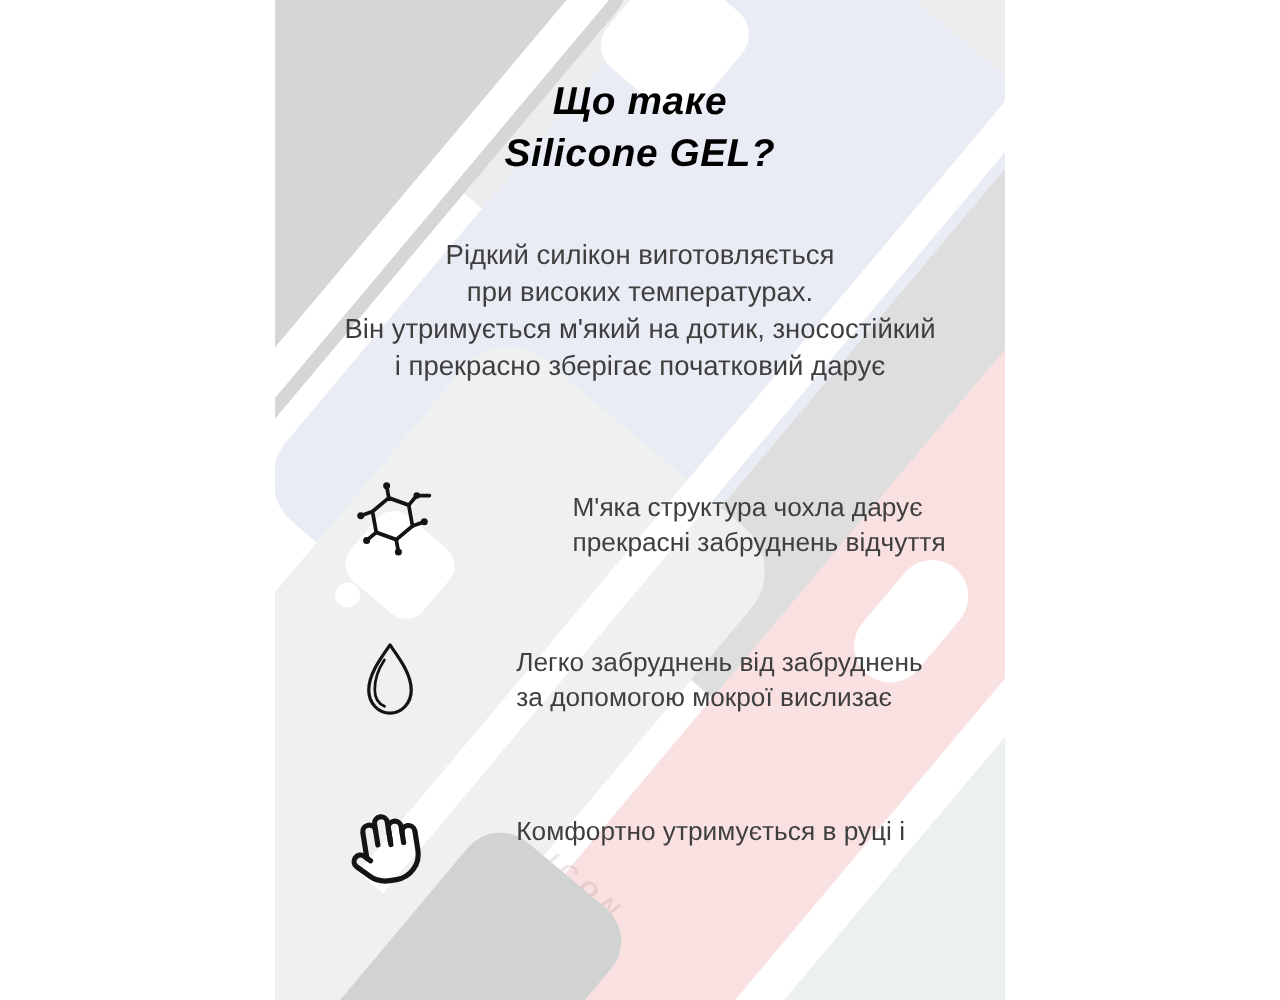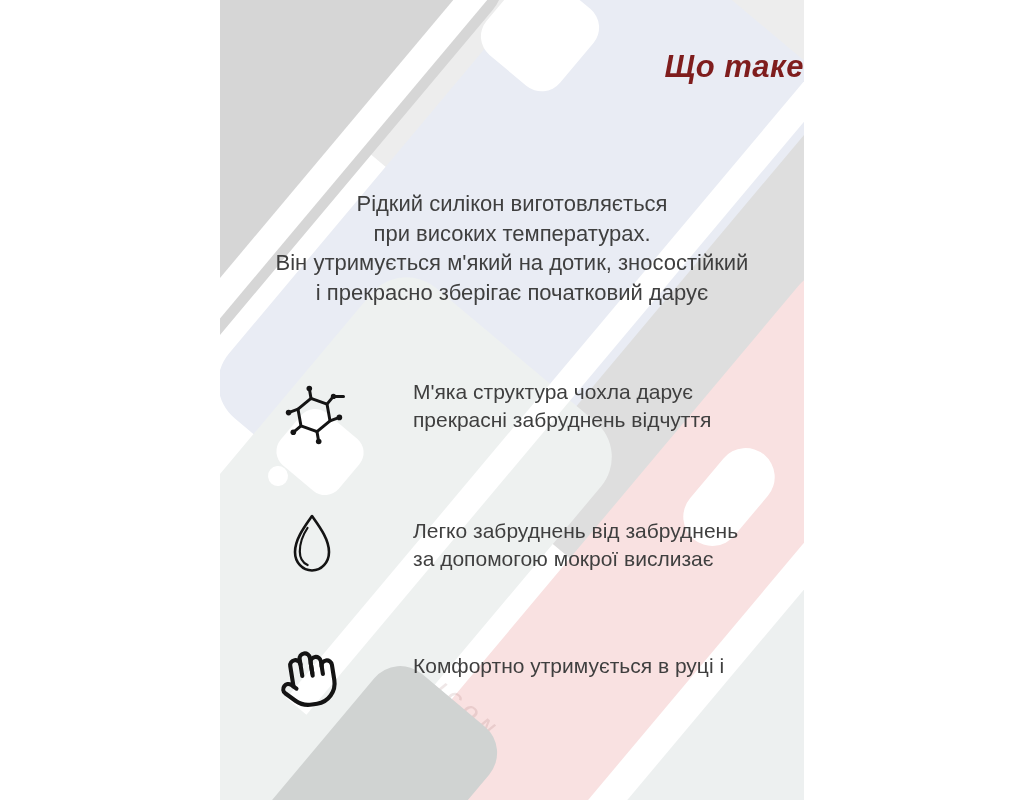--- a/index.html
+++ b/index.html
@@ -28,27 +28,27 @@
 
   .stripe{position:absolute;width:26px;height:1100px;background:#ffffff;transform:rotate(40deg);}
   .stripe-a{left:82px;top:-365px;}
   .stripe-b{left:417px;top:-265px;}
   .stripe-d{left:465px;top:140px;width:30px;}
 
   .watermark{position:absolute;left:210px;top:700px;transform:rotate(40deg);
     font-style:italic;font-weight:bold;font-size:19px;letter-spacing:7px;color:rgba(120,60,60,0.12);}
 
   
-  .title{position:absolute;left:0;top:46px;width:100%;text-align:right;
-    font-weight:bold;font-style:italic;color:#7f1d1d;font-size:31px;line-height:42px;letter-spacing:.5px;}
+  .title{position:absolute;left:0;top:60px;width:100%;text-align:center;
+    font-weight:bold;font-style:italic;color:#000000;font-size:31px;line-height:42px;letter-spacing:.5px;}
   .intro{position:absolute;left:0;top:189px;width:100%;text-align:center;
     color:#3f3f3f;font-size:22px;line-height:29.5px;}
   .feature-icon{position:absolute;}
   .feature-text{position:absolute;left:193px;width:370px;color:#3f3f3f;font-size:21px;line-height:28px;}
-  .ft-1{top:378px;} .ft-2{top:517px;} .ft-3{top:652px;}
+  .ft-1{top:393px;margin-left:45px;} .ft-2{top:517px;} .ft-3{top:652px;}
   .fi-1{left:58px;top:376px;} .fi-2{left:67px;top:512px;} .fi-3{left:57px;top:646px;}
   svg{display:block;}
 </style>
 </head>
 <body>
 
 <div class="page">
   <div class="artboard">
 
     <div class="case case-light-topright"></div>
@@ -65,20 +65,21 @@
     <div class="hole hole-cam-mint"></div>
     <div class="hole hole-dot-mint"></div>
     <div class="case case-mint-br"></div>
     <div class="case case-dark-bottom"></div>
     <div class="stripe stripe-a"></div>
     <div class="stripe stripe-b"></div>
     <div class="stripe stripe-d"></div>
 
     <div class="title">
       <div>Що таке</div>
+      <div>Silicone GEL?</div>
     </div>
 
     <div class="intro">
       <div>Рідкий силікон виготовляється</div>
       <div>при високих температурах.</div>
       <div>Він утримується м'який на дотик, зносостійкий</div>
       <div>і прекрасно зберігає початковий дарує</div>
     </div>
 
     <div class="feature-icon fi-1">

